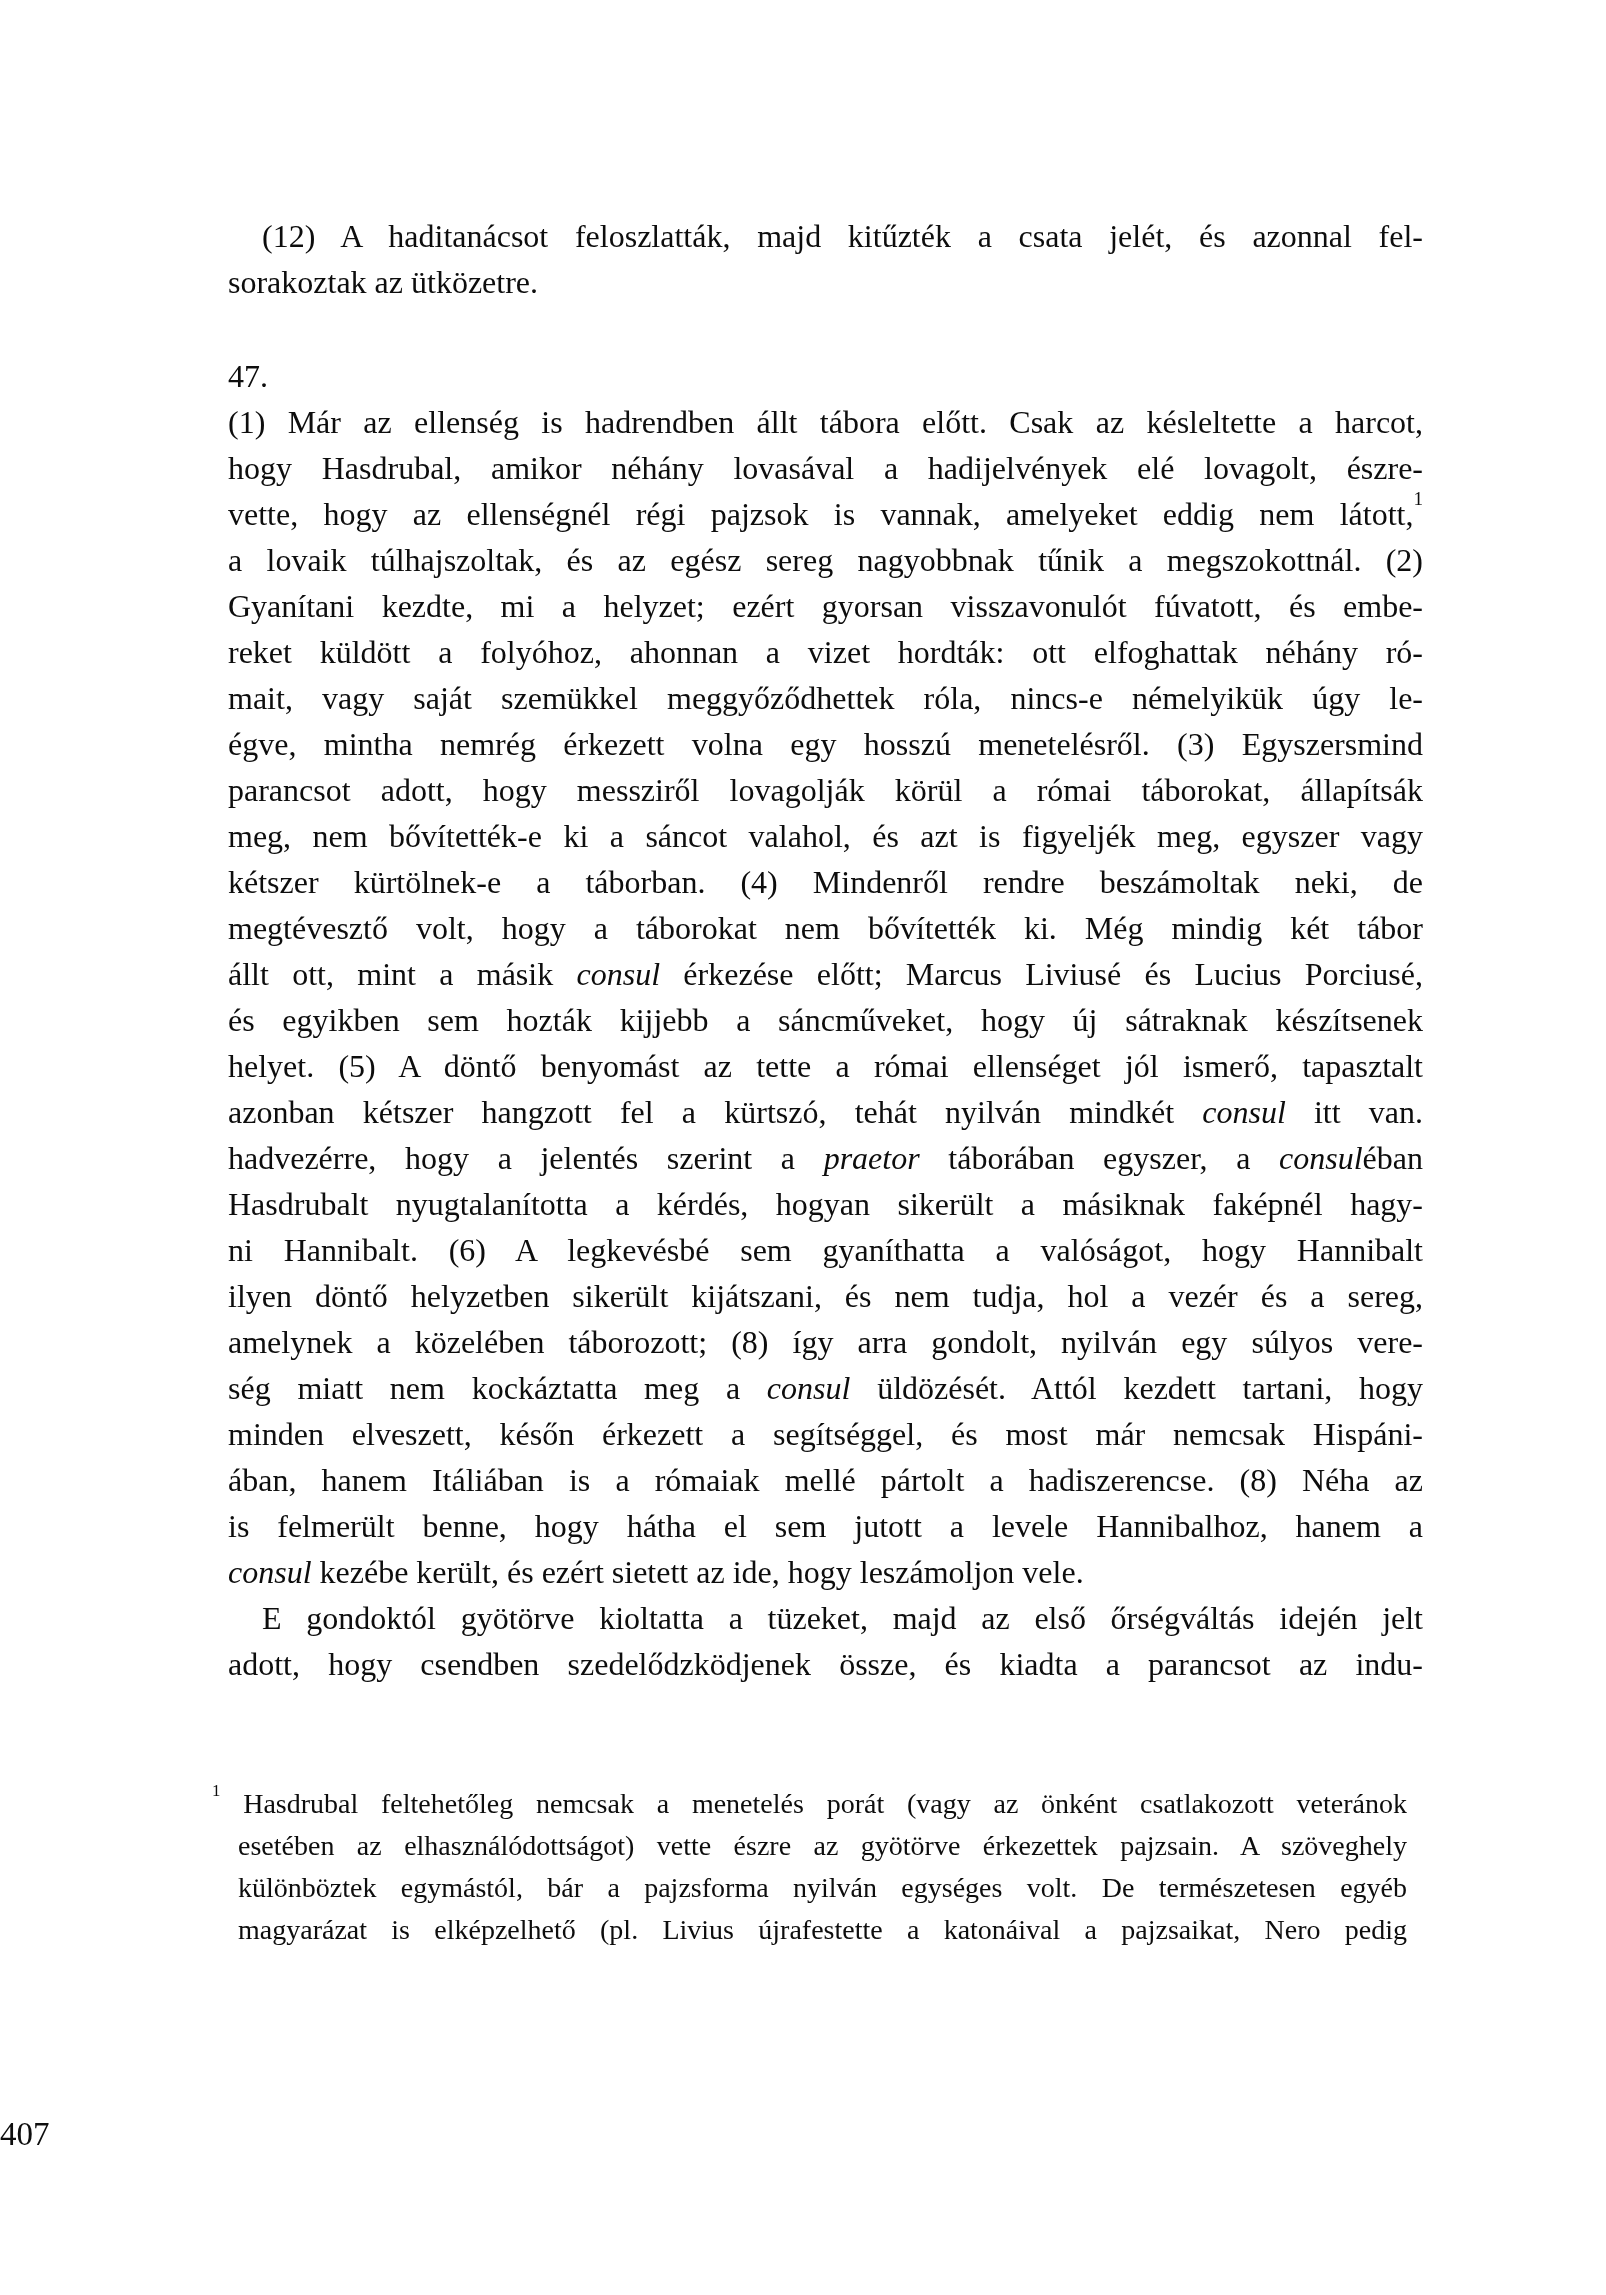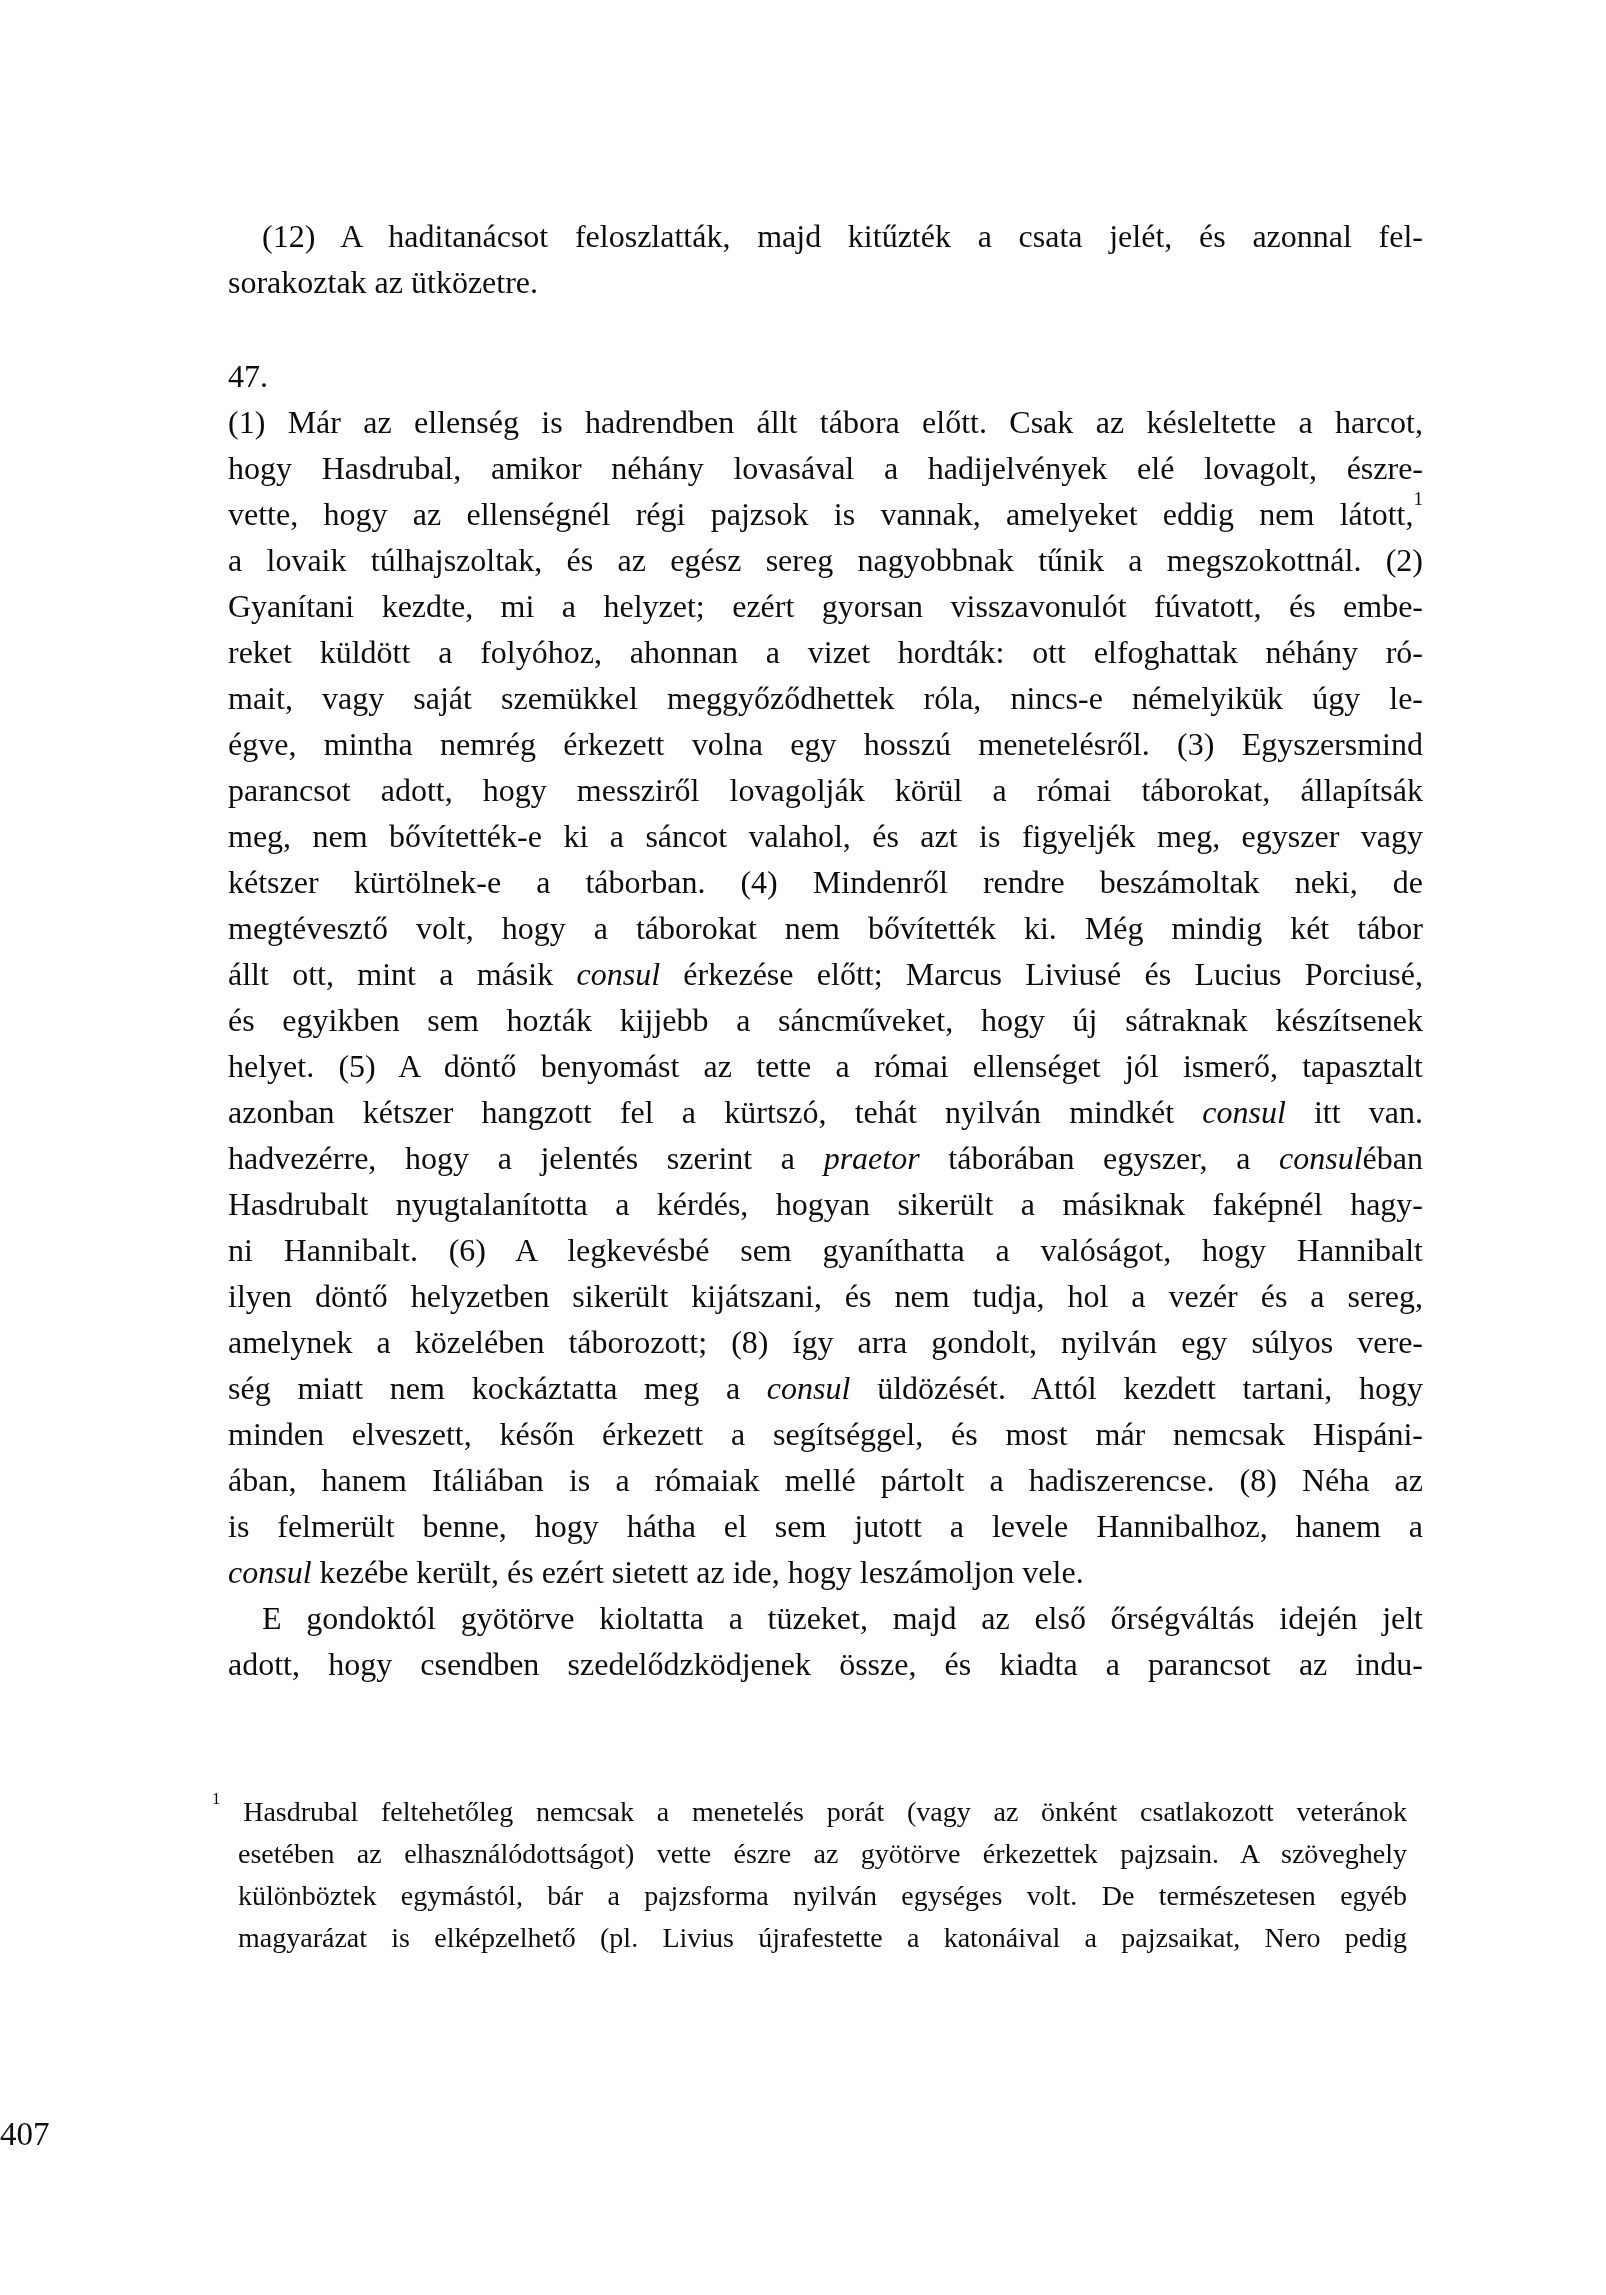--- a/index.html
+++ b/index.html
@@ -96,21 +96,21 @@
         <div class="line">minden elveszett, későn érkezett a segítséggel, és most már nemcsak Hispáni-</div>
         <div class="line">ában, hanem Itáliában is a rómaiak mellé pártolt a hadiszerencse. (8) Néha az</div>
         <div class="line">is felmerült benne, hogy hátha el sem jutott a levele Hannibalhoz, hanem a</div>
         <div class="line endline"><i>consul</i> kezébe került, és ezért sietett az ide, hogy leszámoljon vele.</div>
       </div>
       <div class="paragraph">
         <div class="line indent">E gondoktól gyötörve kioltatta a tüzeket, majd az első őrségváltás idején jelt</div>
         <div class="line">adott, hogy csendben szedelődzködjenek össze, és kiadta a parancsot az indu-</div>
       </div>
     </main>
-  <section class="footnote" style="position:absolute; left:212px; top:1779px; width:1195px; margin-top:12px;">
+  <section class="footnote" style="position:absolute; left:212px; top:1779px; width:1195px; margin-top:4px;">
 
   <div class="fn-line first"><sup>1</sup> Hasdrubal feltehetőleg nemcsak a menetelés porát (vagy az önként csatlakozott veteránok</div>
       <div class="fn-line">esetében az elhasználódottságot) vette észre az gyötörve érkezettek pajzsain. A szöveghely</div>
       <div class="fn-line">különböztek egymástól, bár a pajzsforma nyilván egységes volt. De természetesen egyéb</div>
       <div class="fn-line">magyarázat is elképzelhető (pl. Livius újrafestette a katonáival a pajzsaikat, Nero pedig</div>
     </section>
   <div class="page-number">407</div>
 </div>
 
 

